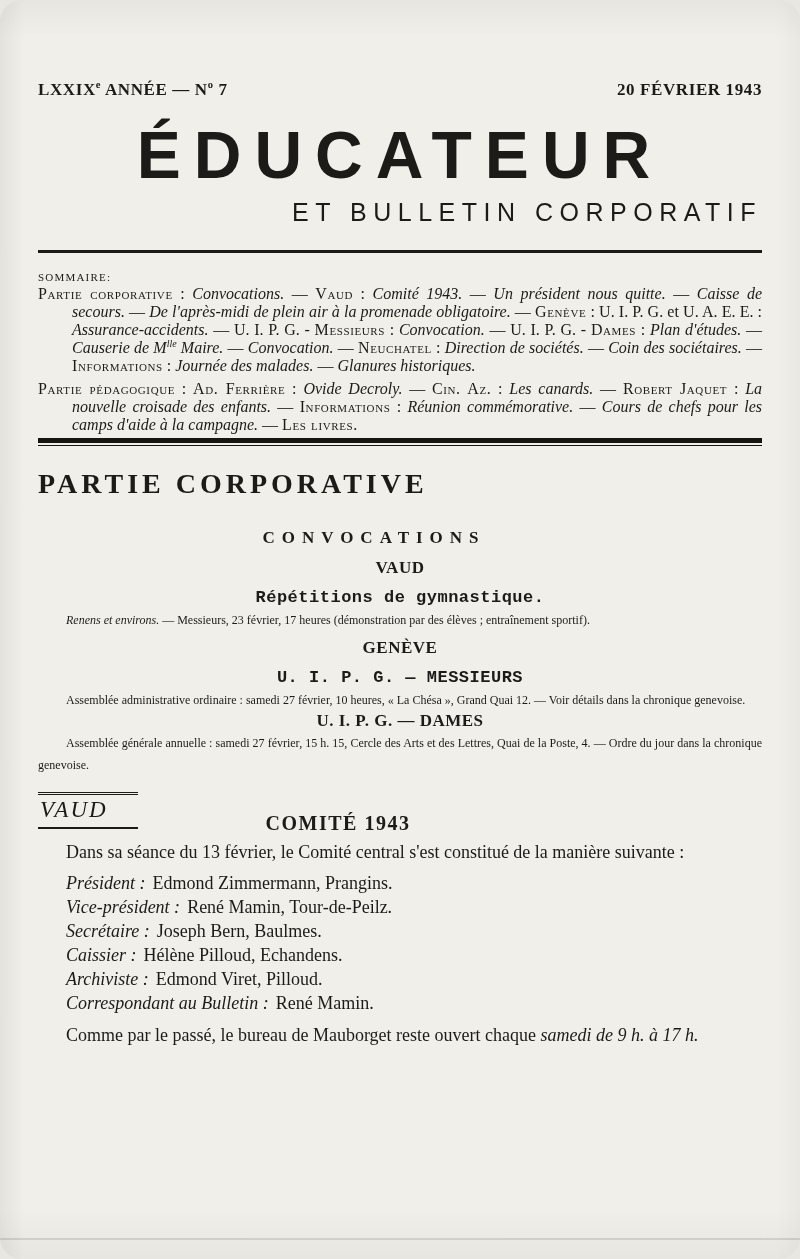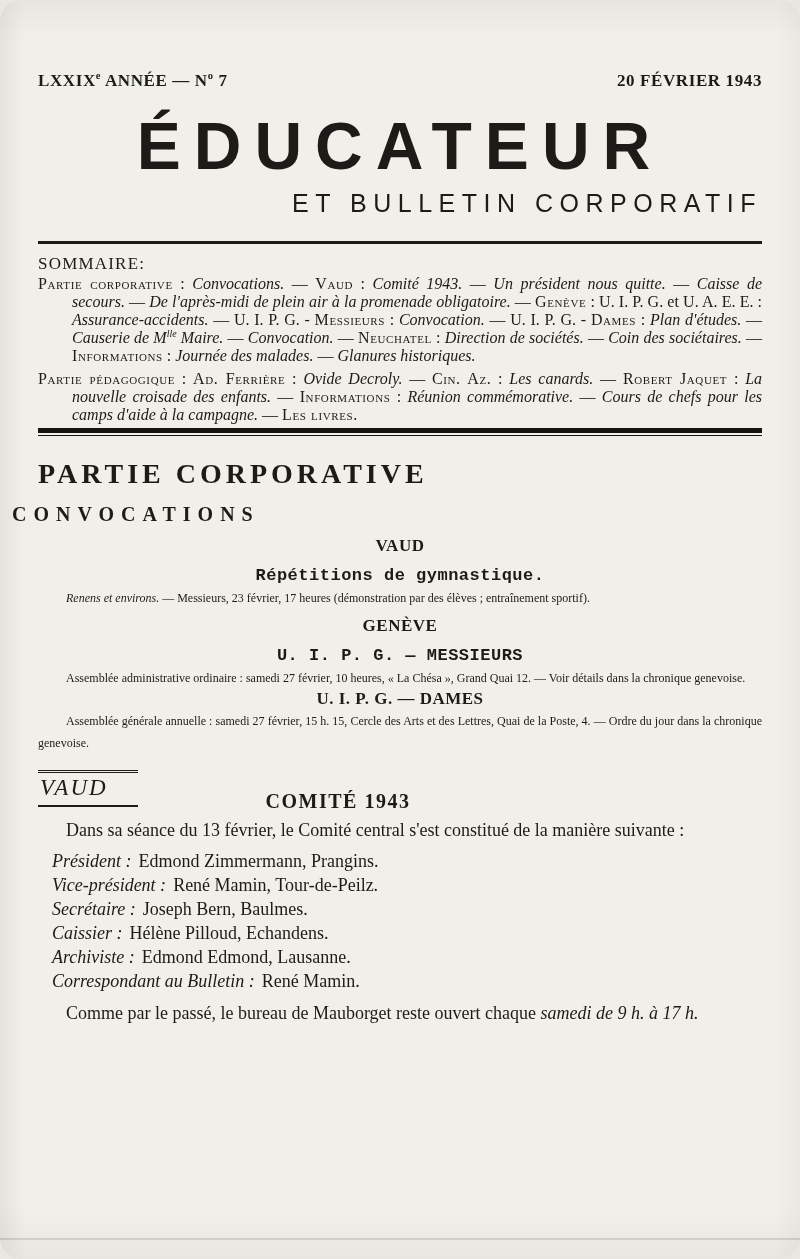--- a/index.html
+++ b/index.html
@@ -8,21 +8,21 @@
     width:800px;height:1259px;
     margin:0 auto;
     background:#f0efea;
     background-image:
       linear-gradient(90deg, rgba(60,55,45,.07), rgba(0,0,0,0) 3%, rgba(0,0,0,0) 97%, rgba(60,55,45,.04)),
       linear-gradient(180deg, rgba(60,55,45,.05), rgba(0,0,0,0) 3%, rgba(0,0,0,0) 96%, rgba(60,55,45,.05));
     overflow:hidden;
     color:#1c1b18;
     font-family:"Liberation Serif", serif;
     box-sizing:border-box;
-    padding:4px 38px;
+    padding:13px 38px;
     border-radius:22px;
   }
   
   .issue-line{
     padding-top:66px;
     display:flex;justify-content:space-between;
     font-size:17px;font-weight:bold;letter-spacing:.6px;
     line-height:21px;
   }
   .title{
@@ -41,22 +41,22 @@
     font-weight:normal;
     font-size:25px;line-height:1.1;
     letter-spacing:6.5px;
     white-space:nowrap;
   }
   .rule-single{
     margin-top:23px;height:3px;background:#1c1b18;
   }
   
   .sommaire-label{
-    margin-top:10px;
-    font-size:17px;letter-spacing:1.2px;line-height:1.2;
+    margin-top:18px;
+    font-size:11px;letter-spacing:1.2px;line-height:1.2;
   }
   .som-par{
     margin:1px 0 0 0;
     font-size:16px;line-height:18px;
     text-align:justify;
     padding-left:34px;text-indent:-34px;
   }
   .som-par + .som-par{margin-top:5px;}
   .seg-sc{font-variant:small-caps;letter-spacing:.6px;}
   .seg-i{font-style:italic;}
@@ -66,23 +66,23 @@
   .rule-double .thick{height:5px;background:#161512;}
   .rule-double .thin{height:1px;background:#161512;margin-top:2px;}
   
   .part-heading{
     margin:22px 0 0 0;
     font-size:28px;font-weight:bold;
     letter-spacing:4px;line-height:1.15;
   }
   .convocations-heading{
     position:relative;left:-26px;
-    margin:12px 0 0 0;
-    text-align:left;
-    font-size:20px;font-weight:bold;letter-spacing:7px;
+    margin:28px 0 0 0;
+    text-align:center;
+    font-size:17px;font-weight:bold;letter-spacing:7px;
     line-height:1.2;
   }
   .center-h{
     margin:10px 0 0 0;
     text-align:center;
     font-size:17px;font-weight:bold;letter-spacing:.5px;
     line-height:20px;
   }
   .center-h.tight{font-family:Liberation Mono, monospace;}
   .center-h.mid{margin-top:6px;}
@@ -112,21 +112,21 @@
     top:20px;
     font-size:20px;font-weight:bold;letter-spacing:1.5px;
     white-space:nowrap;
   }
   .comite-par{
     margin:6px 0 0 0;
     font-size:18px;line-height:25px;
     text-align:justify;
     text-indent:28px;
   }
-  .members{margin:6px 0 0 14px;}
+  .members{margin:6px 0 0 28px;}
   .member{font-size:18px;line-height:24px;}
   .member .role{font-style:italic;}
   .member .mname{margin-left:7px;}
   .closing-par{
     margin:8px 0 0 0;
     font-size:18px;line-height:24px;
     text-align:justify;
     text-indent:28px;
   }
   .page-bottom-edge{
@@ -191,21 +191,21 @@
       <div class="member">
         <span class="role">Vice-président :</span><span class="mname">René Mamin, Tour-de-Peilz.</span>
       </div>
       <div class="member">
         <span class="role">Secrétaire :</span><span class="mname">Joseph Bern, Baulmes.</span>
       </div>
       <div class="member">
         <span class="role">Caissier :</span><span class="mname">Hélène Pilloud, Echandens.</span>
       </div>
       <div class="member">
-        <span class="role">Archiviste :</span><span class="mname">Edmond Edmond, Lausanne.</span>
+        <span class="role">Archiviste :</span><span class="mname">Edmond Viret, Pilloud.</span>
       </div>
       <div class="member">
         <span class="role">Correspondant au Bulletin :</span><span class="mname">René Mamin.</span>
       </div>
     </div>
 
     <p class="closing-par"><span>Comme par le passé, le bureau de Mauborget reste ouvert chaque </span><span class="seg-i">samedi de 9 h. à 17 h.</span></p>
   </section>
 
   <div class="page-bottom-edge"></div>

